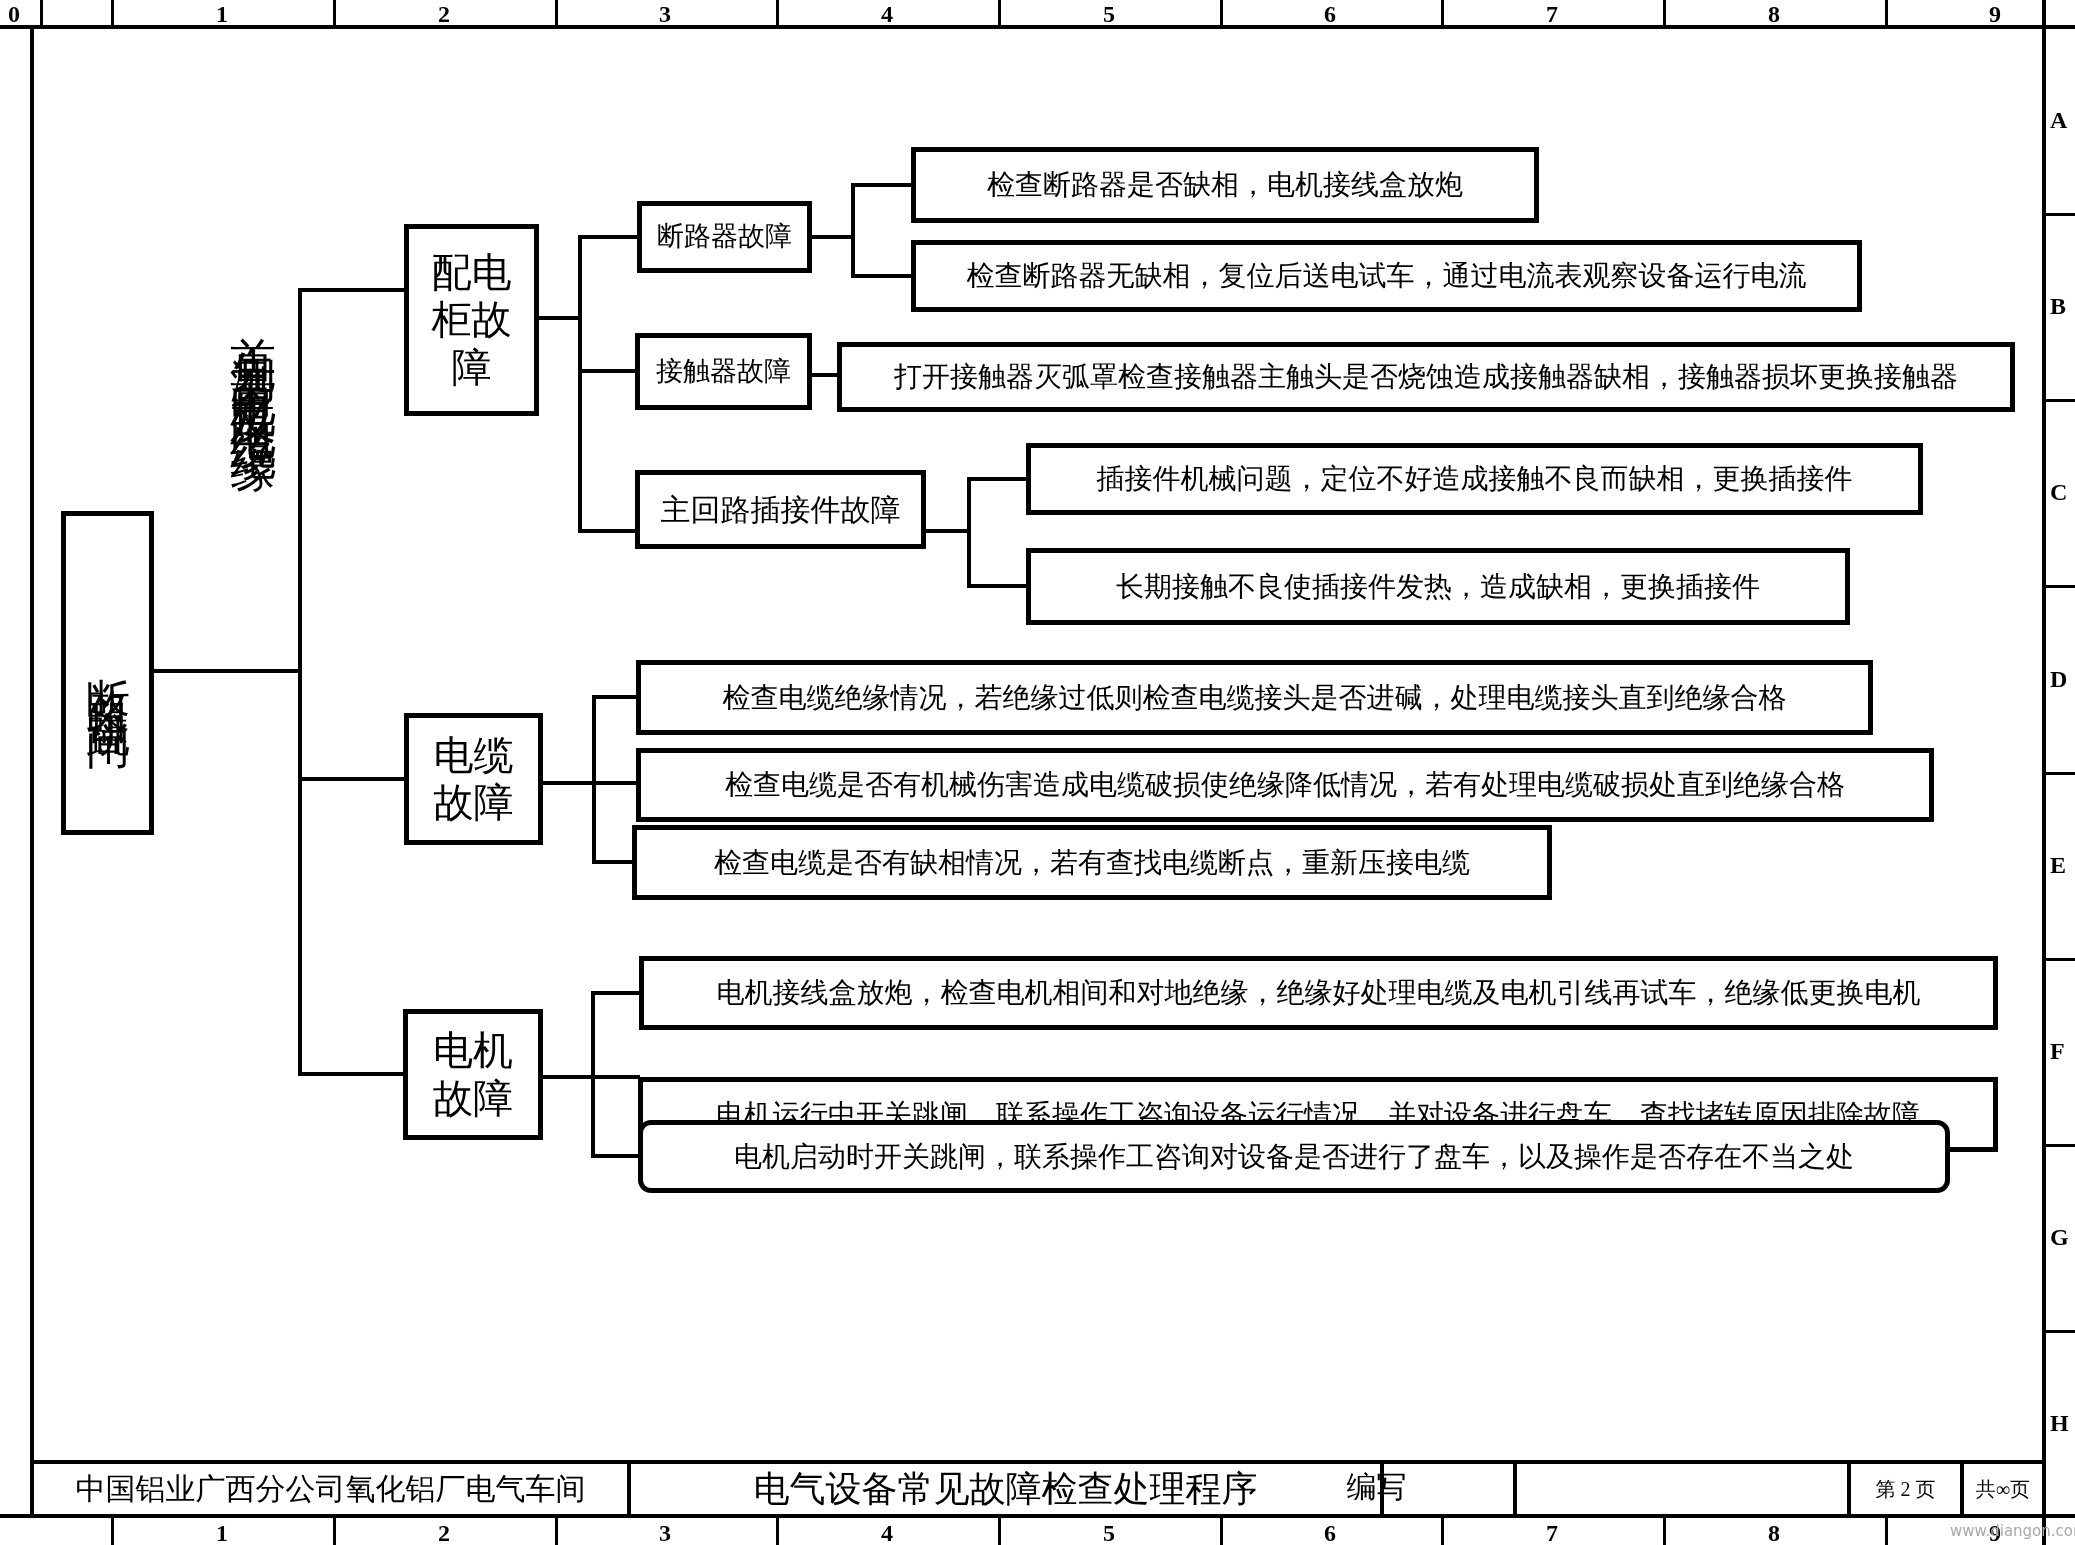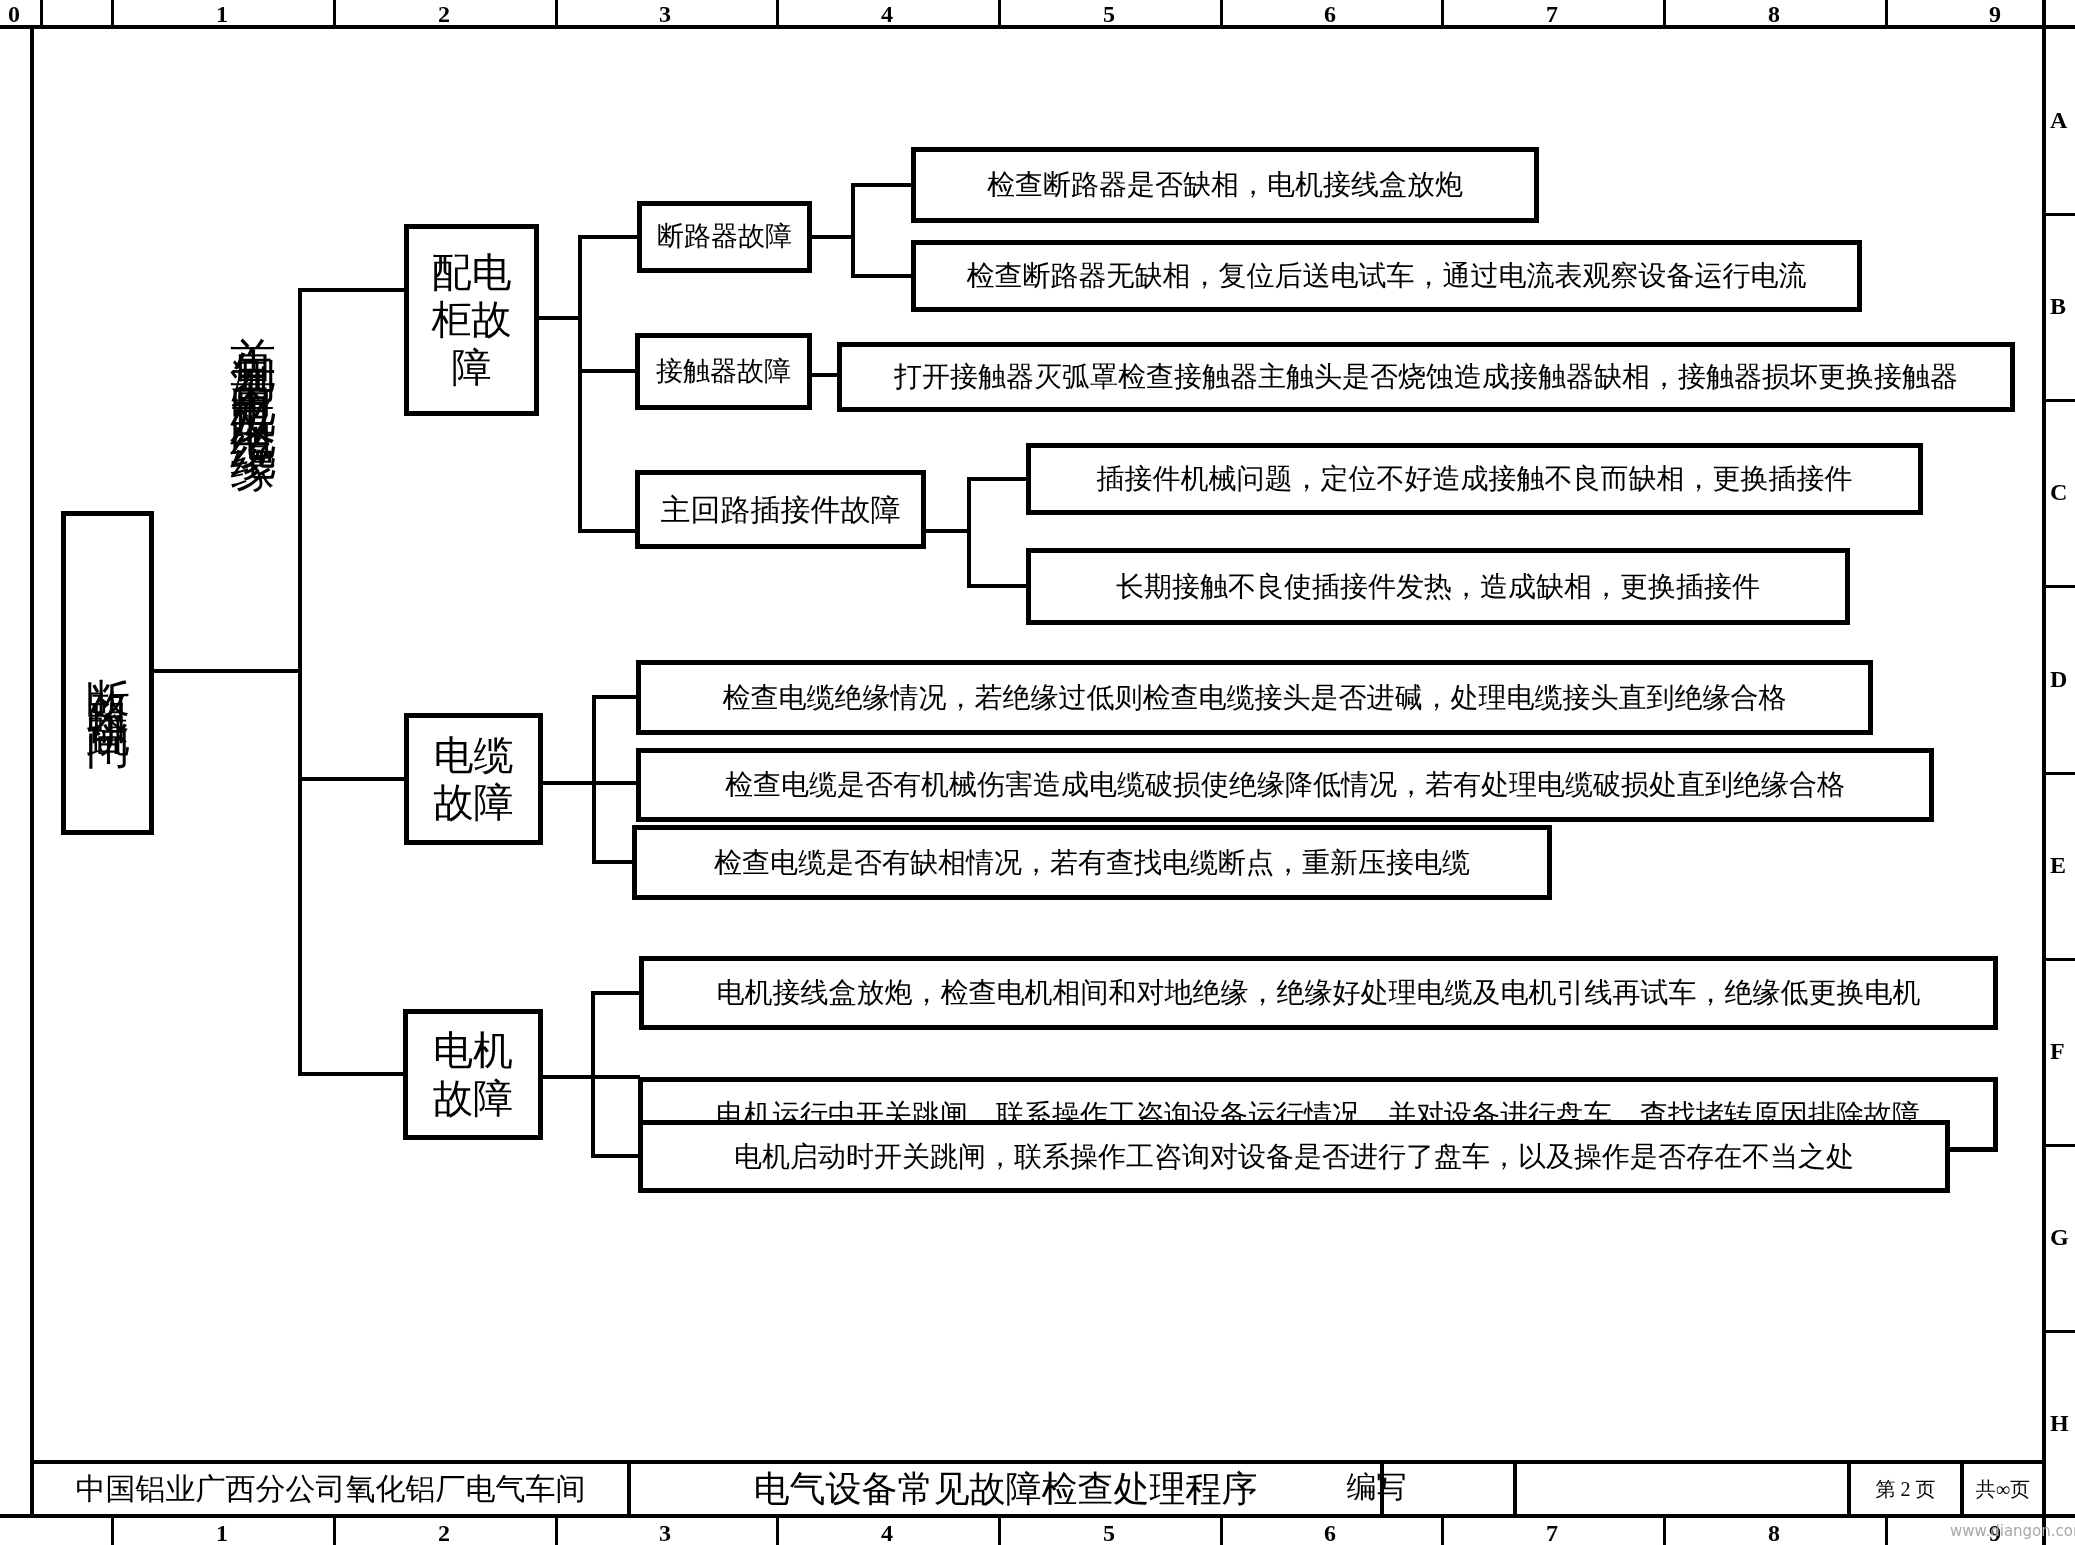--- a/index.html
+++ b/index.html
@@ -168,21 +168,21 @@
   <div class="bx" style="left:636px;top:748px;width:1298px;height:74px;font-size:28px;">检查电缆是否有机械伤害造成电缆破损使绝缘降低情况，若有处理电缆破损处直到绝缘合格</div>
 
   <div class="bx" style="left:632px;top:825px;width:920px;height:75px;font-size:28px;">检查电缆是否有缺相情况，若有查找电缆断点，重新压接电缆</div>
 
   <div class="bx" style="left:403px;top:1009px;width:140px;height:131px;font-size:40px;padding:0 18px;">电机故障</div>
 
   <div class="bx" style="left:639px;top:956px;width:1359px;height:74px;font-size:28px;">电机接线盒放炮，检查电机相间和对地绝缘，绝缘好处理电缆及电机引线再试车，绝缘低更换电机</div>
 
   <div class="bx" style="left:638px;top:1040px;width:1360px;height:75px;font-size:28px;margin-top:37px;">电机运行中开关跳闸，联系操作工咨询设备运行情况，并对设备进行盘车，查找堵转原因排除故障</div>
 
-  <div class="bx" style="left:638px;top:1120px;width:1312px;height:73px;font-size:28px;">电机启动时开关跳闸，联系操作工咨询对设备是否进行了盘车，以及操作是否存在不当之处</div>
+  <div class="bx" style="left:638px;top:1120px;width:1312px;height:73px;font-size:28px;border-radius:13px;">电机启动时开关跳闸，联系操作工咨询对设备是否进行了盘车，以及操作是否存在不当之处</div>
 
   <div class="frame" style="left:30px;top:1460px;width:2016px;height:4px;"></div>
   <div class="frame" style="left:627px;top:1460px;width:4px;height:58px;"></div>
   <div class="frame" style="left:1380px;top:1460px;width:4px;height:58px;"></div>
   <div class="frame" style="left:1513px;top:1460px;width:4px;height:58px;"></div>
   <div class="frame" style="left:1847px;top:1460px;width:4px;height:58px;"></div>
   <div class="frame" style="left:1960px;top:1460px;width:4px;height:58px;"></div>
 
   <div class="tb-cell" style="left:34px;top:1464px;width:593px;height:50px;font-size:30px;">中国铝业广西分公司氧化铝厂电气车间</div>
   <div class="tb-cell" style="left:631px;top:1464px;width:749px;height:50px;font-size:36px;">电气设备常见故障检查处理程序</div>

